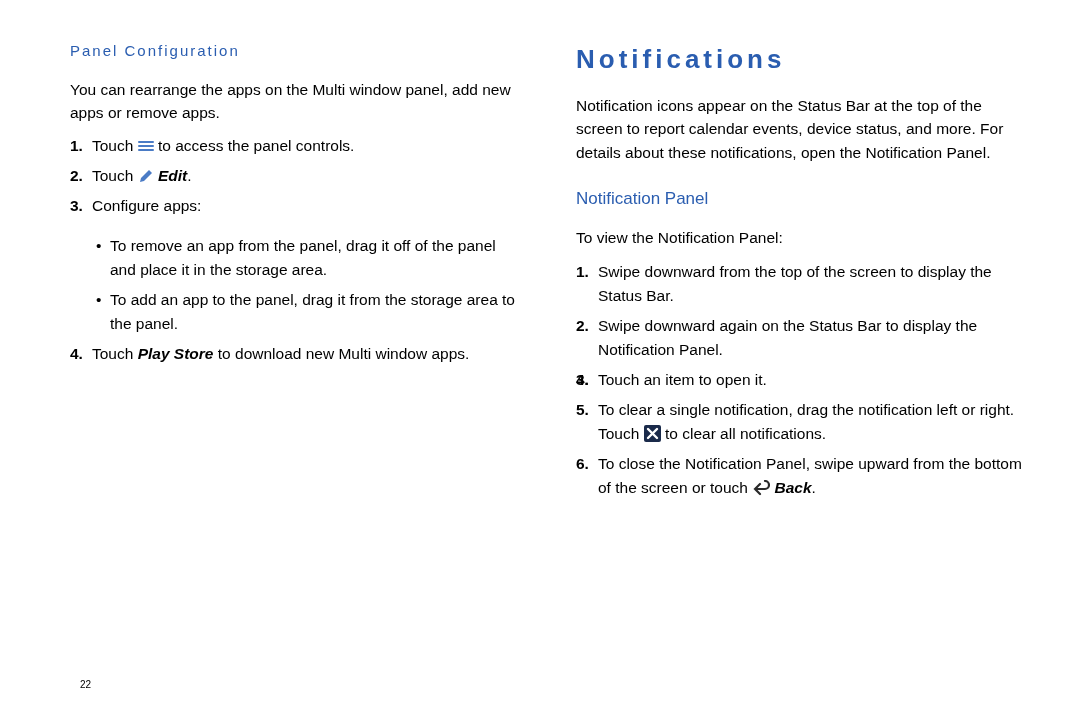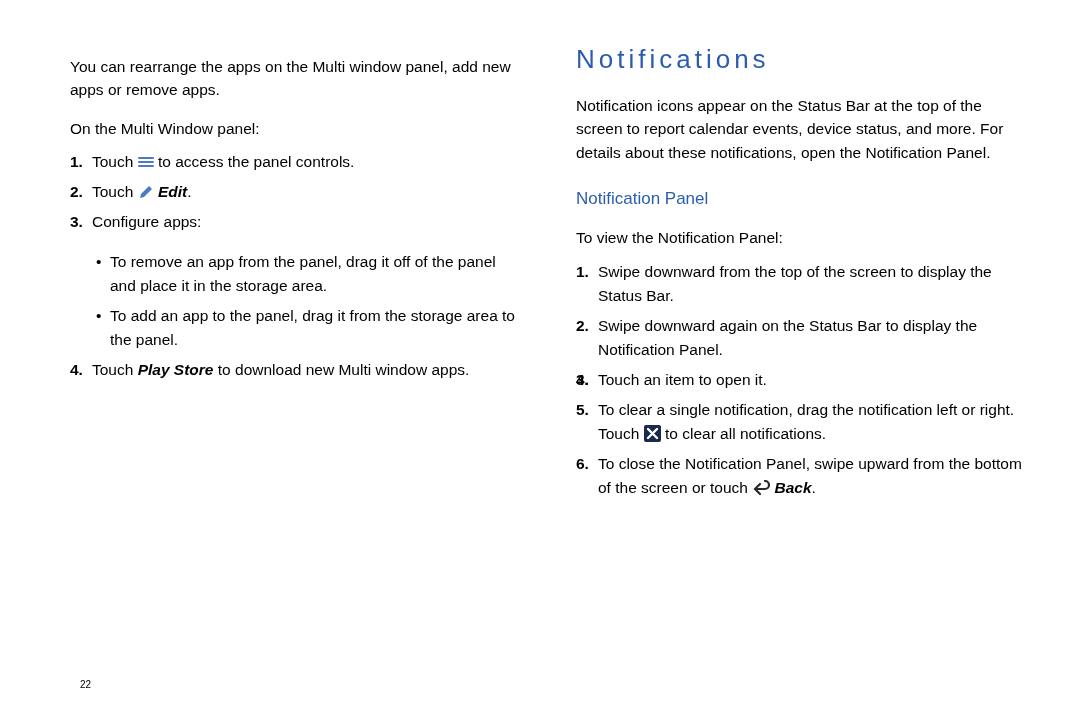--- a/index.html
+++ b/index.html
@@ -36,21 +36,21 @@
     font-family: Arial, sans-serif;
     font-size: 15px;
     letter-spacing: 2px;
     margin-bottom: 8px;
   }
   .heading {
     color: #2a5db0;
     font-size: 26px;
     letter-spacing: 4px;
     margin-bottom: 14px;
-    font-weight: normal;
+    font-weight: bold;
   }
   .heading2 {
     color: #2a5db0;
     font-weight: normal;
     font-size: 17px;
     margin-top: 22px;
     margin-bottom: 6px;
   }
   p {
     margin: 15px 0 10px 0;
@@ -110,22 +110,22 @@
     vertical-align: -3px;
   }
   .bold { font-weight: bold; font-style: italic; }
 </style>
 </head>
 <body>
 
 <div class="page">
 
   <div class="col col-left">
+    <div class="sub-heading">Panel Configuration</div>
     <p>You can rearrange the apps on the Multi window panel, add new apps or remove apps.</p>
-    <p>On the Multi Window panel:</p>
 
     <ol class="numbered">
       <li>
         <span class="num">1.</span>
         <span>Touch </span><span class="icon-menu"><span class="bar"></span><span class="bar"></span><span class="bar"></span></span><span> to access the panel controls.</span>
       </li>
       <li>
         <span class="num">2.</span>
         <span>Touch </span><span class="icon-pencil"><svg width="16" height="16" viewBox="0 0 16 16">
               <path d="M2 14 L3 10 L11 2 L14 5 L6 13 Z" fill="#4a7bc5"></path>

